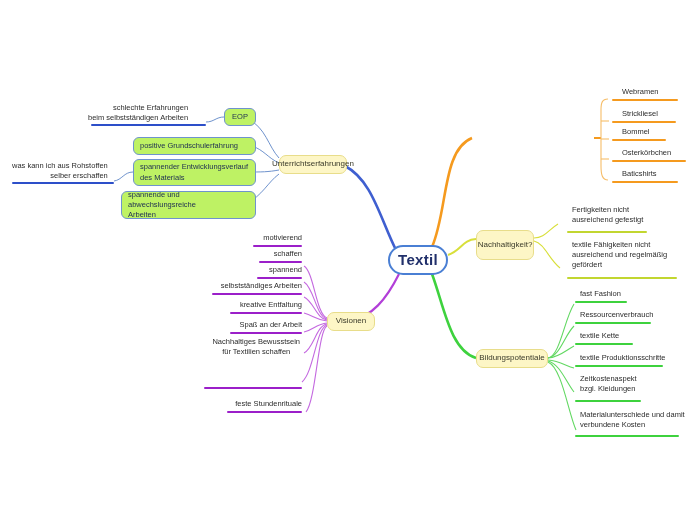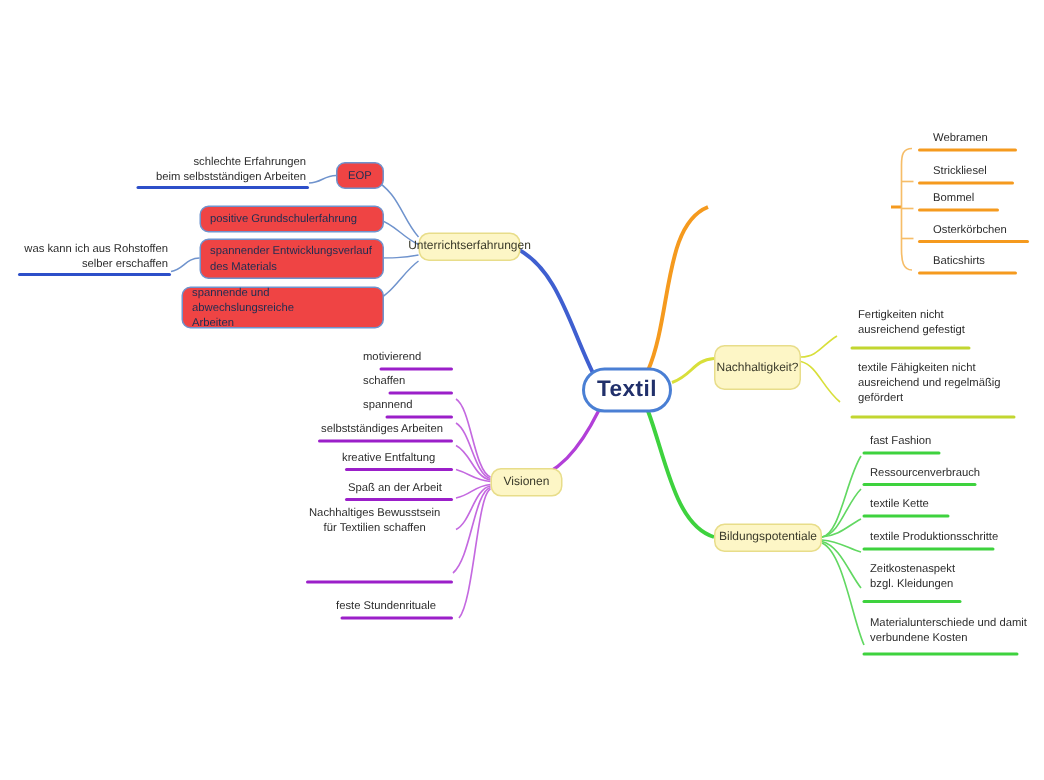--- a/index.html
+++ b/index.html
@@ -60,21 +60,21 @@
     font-size: 8px;
     text-align: center;
     display: flex;
     align-items: center;
     justify-content: center;
     padding: 0 6px;
   }
 
   
   .box-node {
-    background: #ef4444;
+    background: #bef264;
     border: 1px solid #6f93cd;
     border-radius: 6px;
     color: #1d2d52;
     font-size: 7.5px;
     display: flex;
     align-items: center;
     padding: 3px 6px;
   }
   .box-node.center-text {
     justify-content: center;
@@ -84,22 +84,22 @@
   
   .leaf {
     display: flex;
     align-items: flex-end;
     font-size: 7.5px;
     color: #2c2c2c;
     padding: 0 2px 1px 2px;
   }
   .leaf .txt { display: block; }
   .leaf.right { justify-content: flex-start; }
-  .leaf.left  { justify-content: flex-end; text-align: right; }
-  .leaf.center { justify-content: flex-start; text-align: center; }
+  .leaf.left  { justify-content: flex-start; text-align: right; }
+  .leaf.center { justify-content: flex-end; text-align: center; }
 
   .underline {
     position: absolute;
     height: 2px;
     border-radius: 1px;
   }
 </style>
 </head>
 <body>
 

